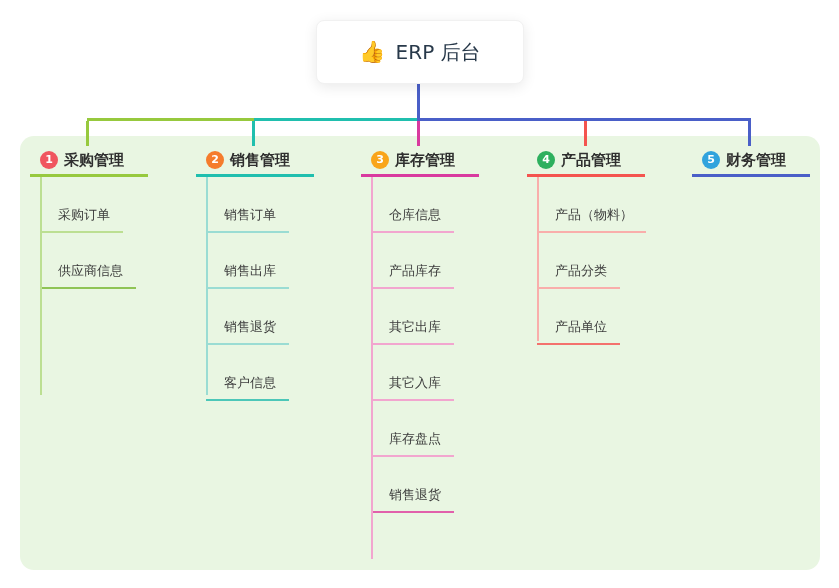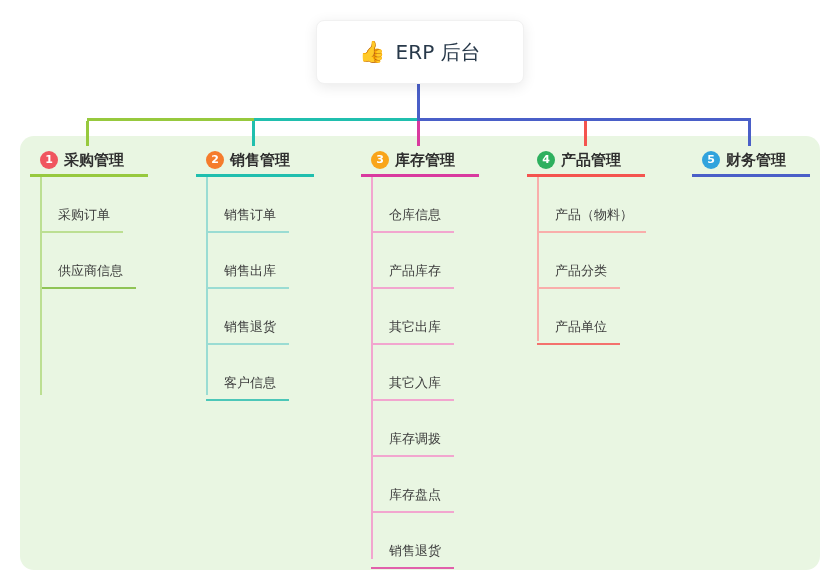--- a/index.html
+++ b/index.html
@@ -124,23 +124,20 @@
           <div class="child-row">
             <span class="child-label">产品库存</span>
           </div>
           <div class="child-row">
             <span class="child-label">其它出库</span>
           </div>
           <div class="child-row">
             <span class="child-label">其它入库</span>
           </div>
           <div class="child-row">
-            <span class="child-label">库存调拨</span>
-          </div>
-          <div class="child-row">
             <span class="child-label">库存盘点</span>
           </div>
           <div class="child-row">
             <span class="child-label">销售退货</span>
           </div>
         </div>
     </div>
 
     <div class="branch b3" style="--line: #f4544f; --child-line: #f9aeab; --child-line-strong: #f4716d;">
       <div class="branch-header">

